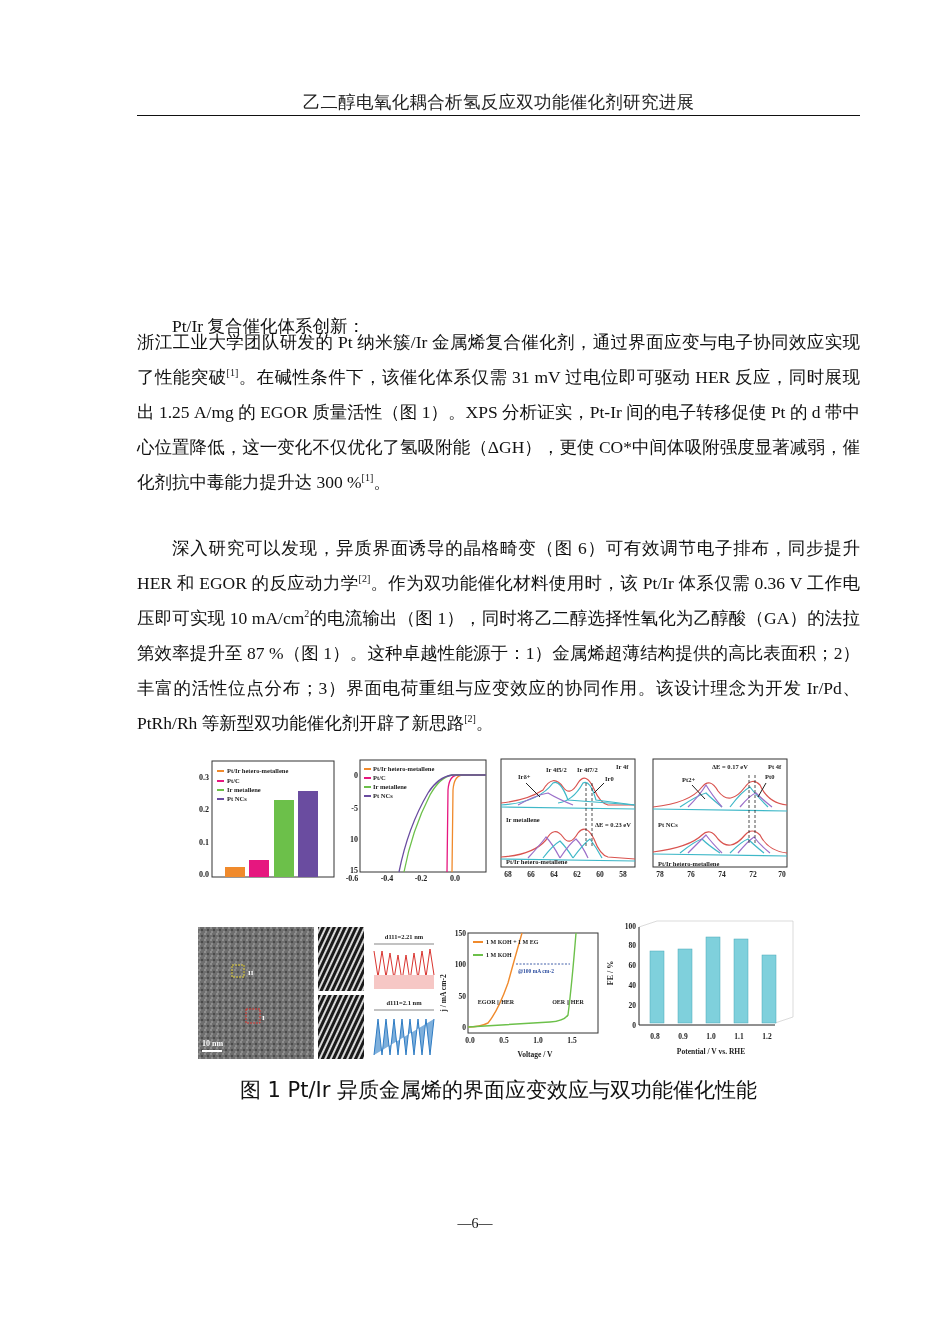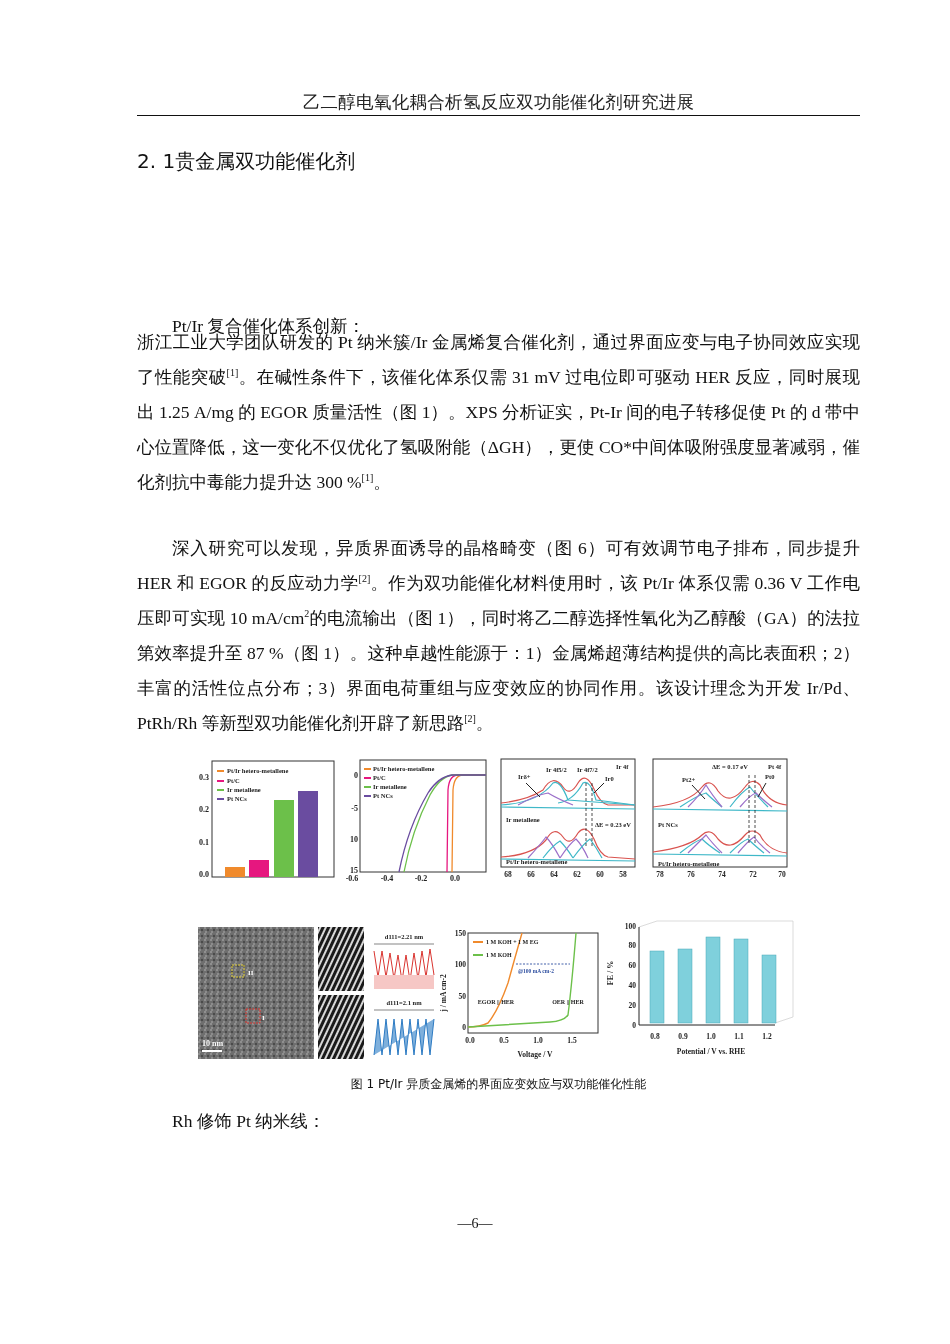--- a/index.html
+++ b/index.html
@@ -11,35 +11,32 @@
   .head-rule { position: absolute; left: 137px; width: 723px; top: 115px; height: 0; border-top: 1.6px solid #111; }
   .section-title { position: absolute; left: 137px; top: 148px; font-size: 20px; font-family: "DejaVu Sans", sans-serif; color:#111; }
   .para { position: absolute; left: 137px; width: 723px; font-size: 17.5px; line-height: 35px;
           text-align: justify; text-justify: inter-character; margin: 0; }
   .para.indent { text-indent: 35px; }
   sup { font-size: 10px; vertical-align: 7px; line-height: 0; }
   sub { font-size: 10px; vertical-align: -3px; line-height: 0; }
   .figure { position: absolute; left: 190px; top: 755px; width: 610px; height: 310px; }
   .fig-panel { position: absolute; background: #fff; }
   .caption { position: absolute; left: 137px; width: 723px; top: 1076px; text-align: center;
-             font-size: 12px; font-family: "DejaVu Sans", sans-serif; color:#111; }
+             font-size: 21px; font-family: "DejaVu Sans", sans-serif; color:#111; }
   .page-number { position: absolute; left: 0; width: 950px; top: 1216px; text-align: center; font-size: 14px; }
   svg text { font-family: "Liberation Serif", serif; font-weight: bold; }
 </style>
 </head>
 <body>
 
 <div class="page">
 
   <div class="running-head">乙二醇电氧化耦合析氢反应双功能催化剂研究进展</div>
   <div class="head-rule"></div>
 
-  <div class="section-title">
-    <span>2. 1</span><span>贵金属双功能催化剂</span>
-  </div>
 
 
   <div class="para indent" style="top:309px;">
     <span>Pt/Ir 复合催化体系创新：</span>
   </div>
 
   <div class="para" style="top:325px;">
     <span>浙江工业大学团队研发的 Pt 纳米簇/Ir 金属烯复合催化剂，通过界面应变与电子协同效应实现了性能突破</span><sup>[1]</sup><span>。在碱性条件下，该催化体系仅需 31 mV 过电位即可驱动 HER 反应，同时展现出 1.25 A/mg 的 EGOR 质量活性（图 1）。XPS 分析证实，Pt-Ir 间的电子转移促使 Pt 的 d 带中心位置降低，这一变化不仅优化了氢吸附能（ΔGH），更使 CO*中间体吸附强度显著减弱，催化剂抗中毒能力提升达 300 %</span><sup>[1]</sup><span>。</span>
   </div>
 
@@ -265,19 +262,16 @@
         <text x="106" y="124">1.0</text>
         <text x="134" y="124">1.1</text>
         <text x="162" y="124">1.2</text>
         <text x="106" y="139">Potential / V vs. RHE</text>
       </g>
     </svg>
   </div>
 
   <div class="caption">图 1 Pt/Ir 异质金属烯的界面应变效应与双功能催化性能</div>
 
-  <div class="para indent" style="top:1104px;">
-    <span>Rh 修饰 Pt 纳米线：</span>
-  </div>
 
 
   <div class="page-number">—6—</div>
 </div>
 
 </body></html>

